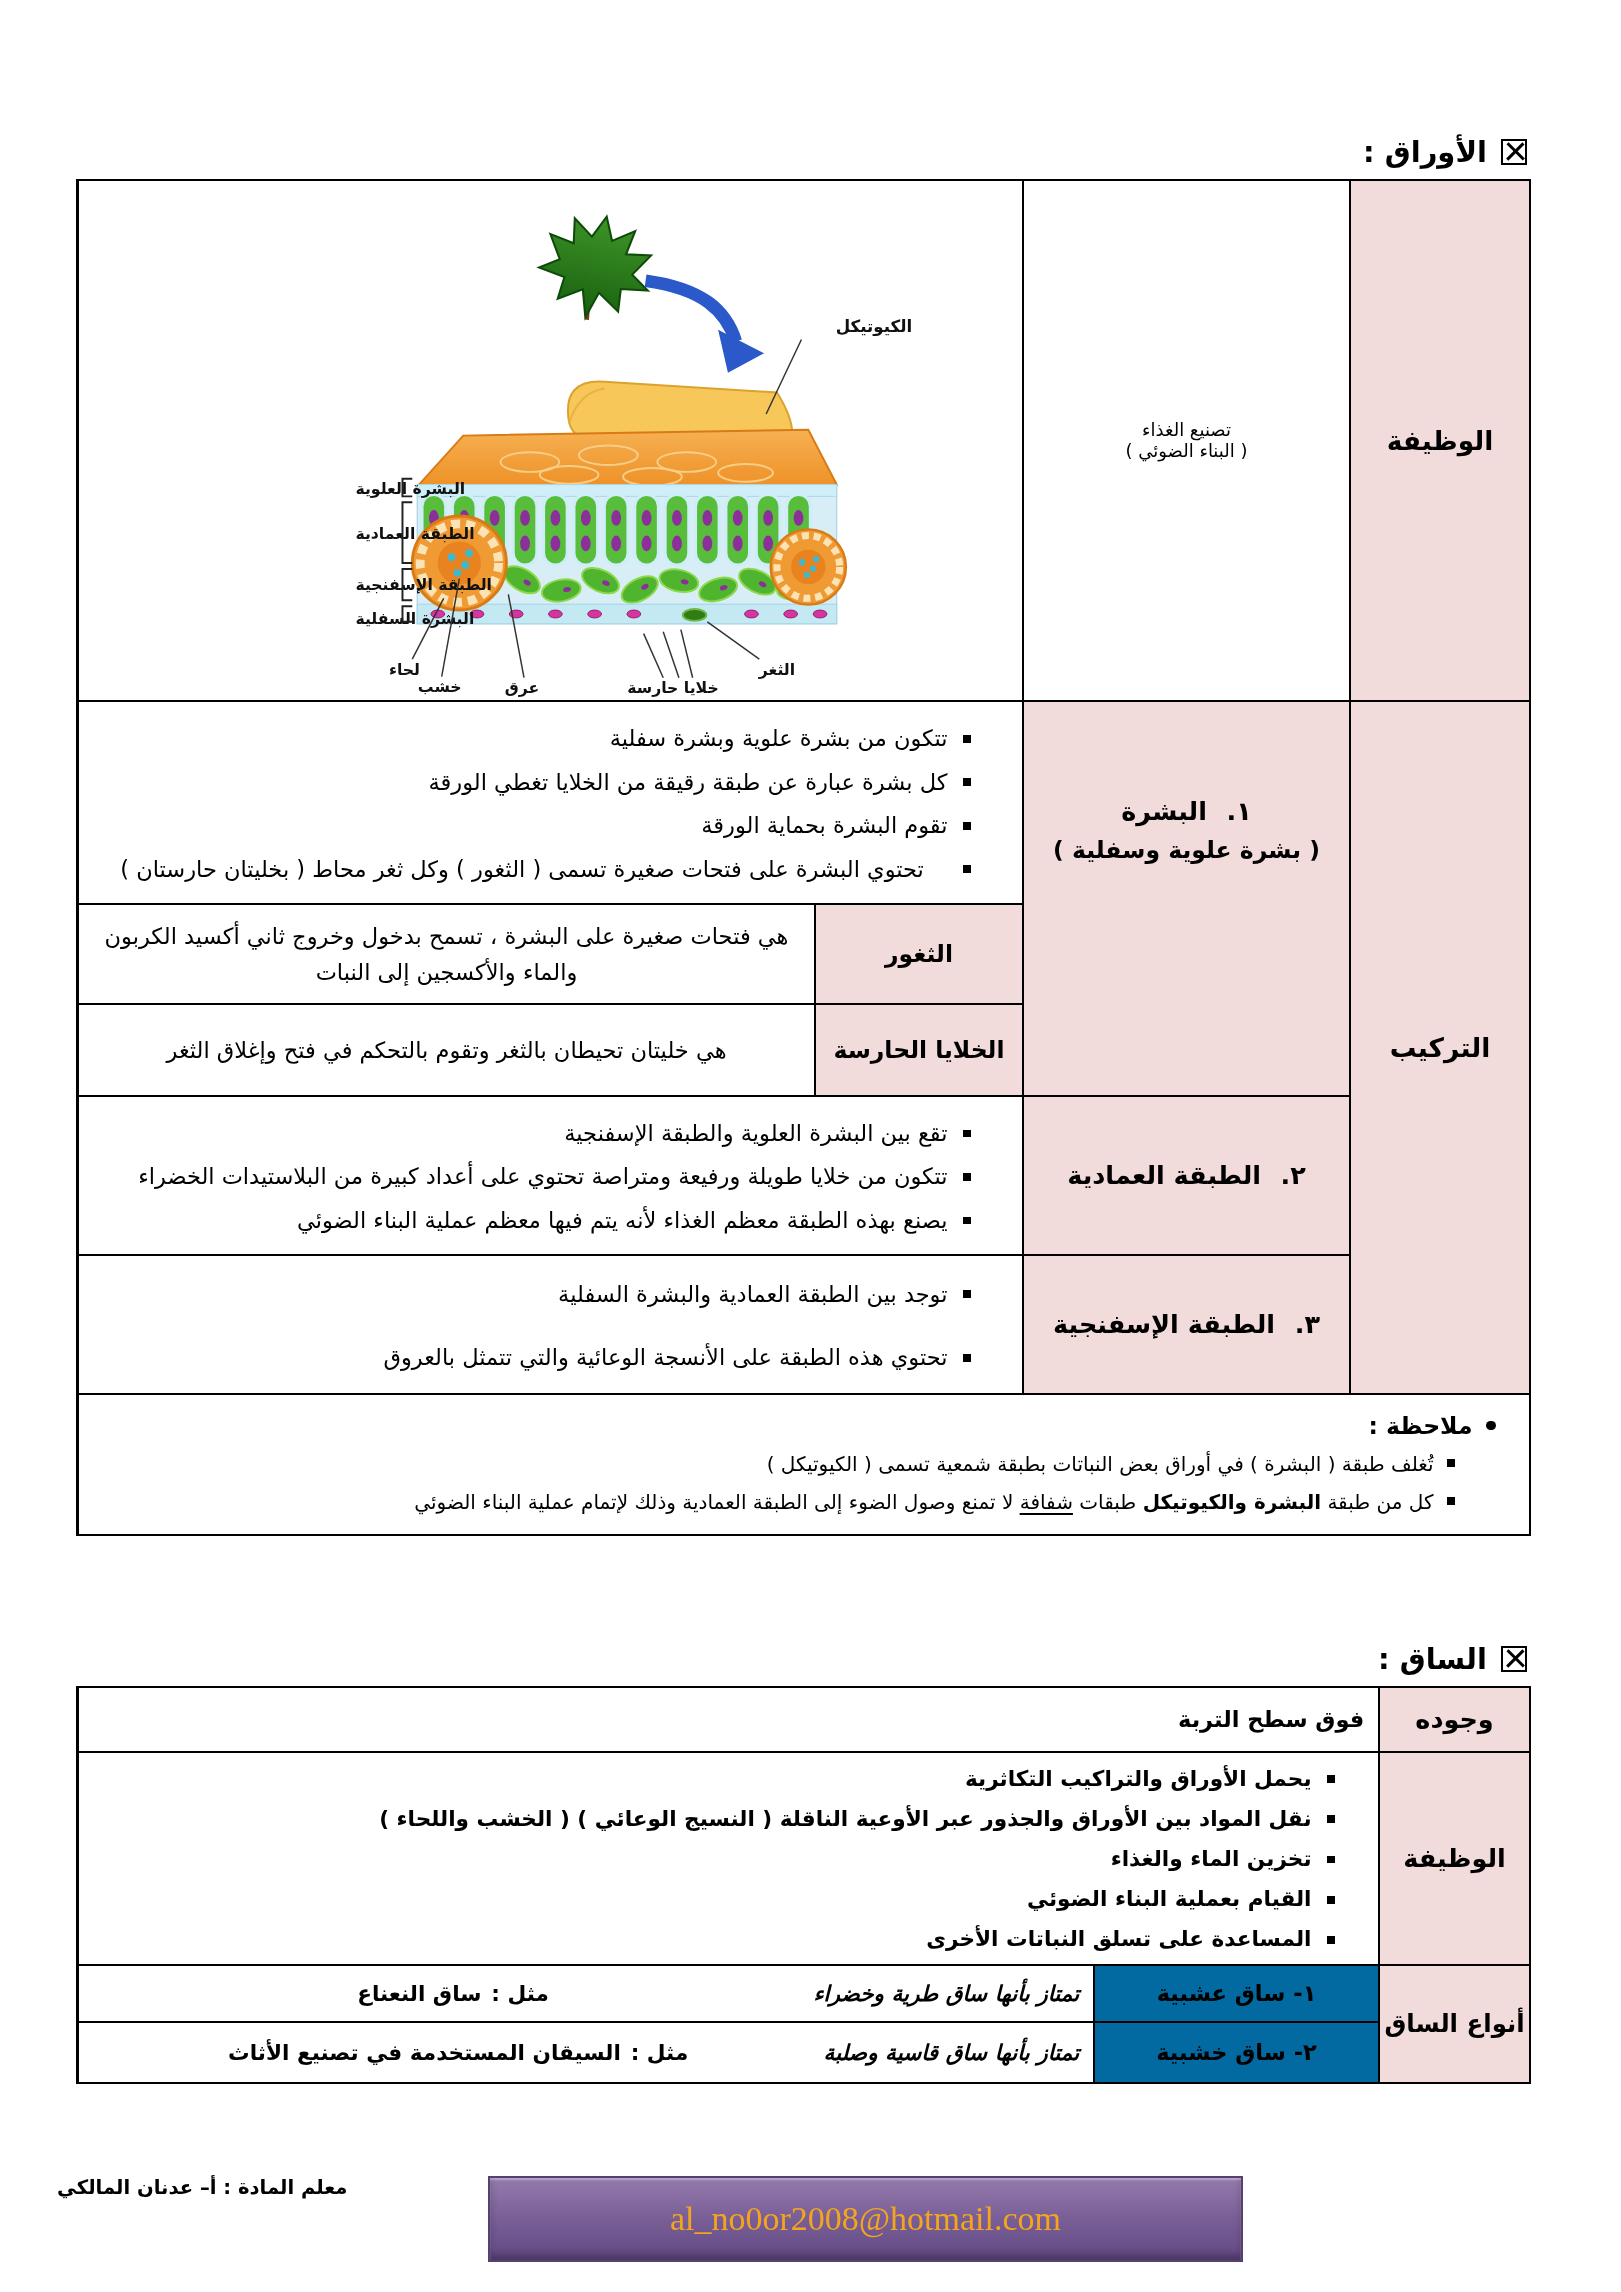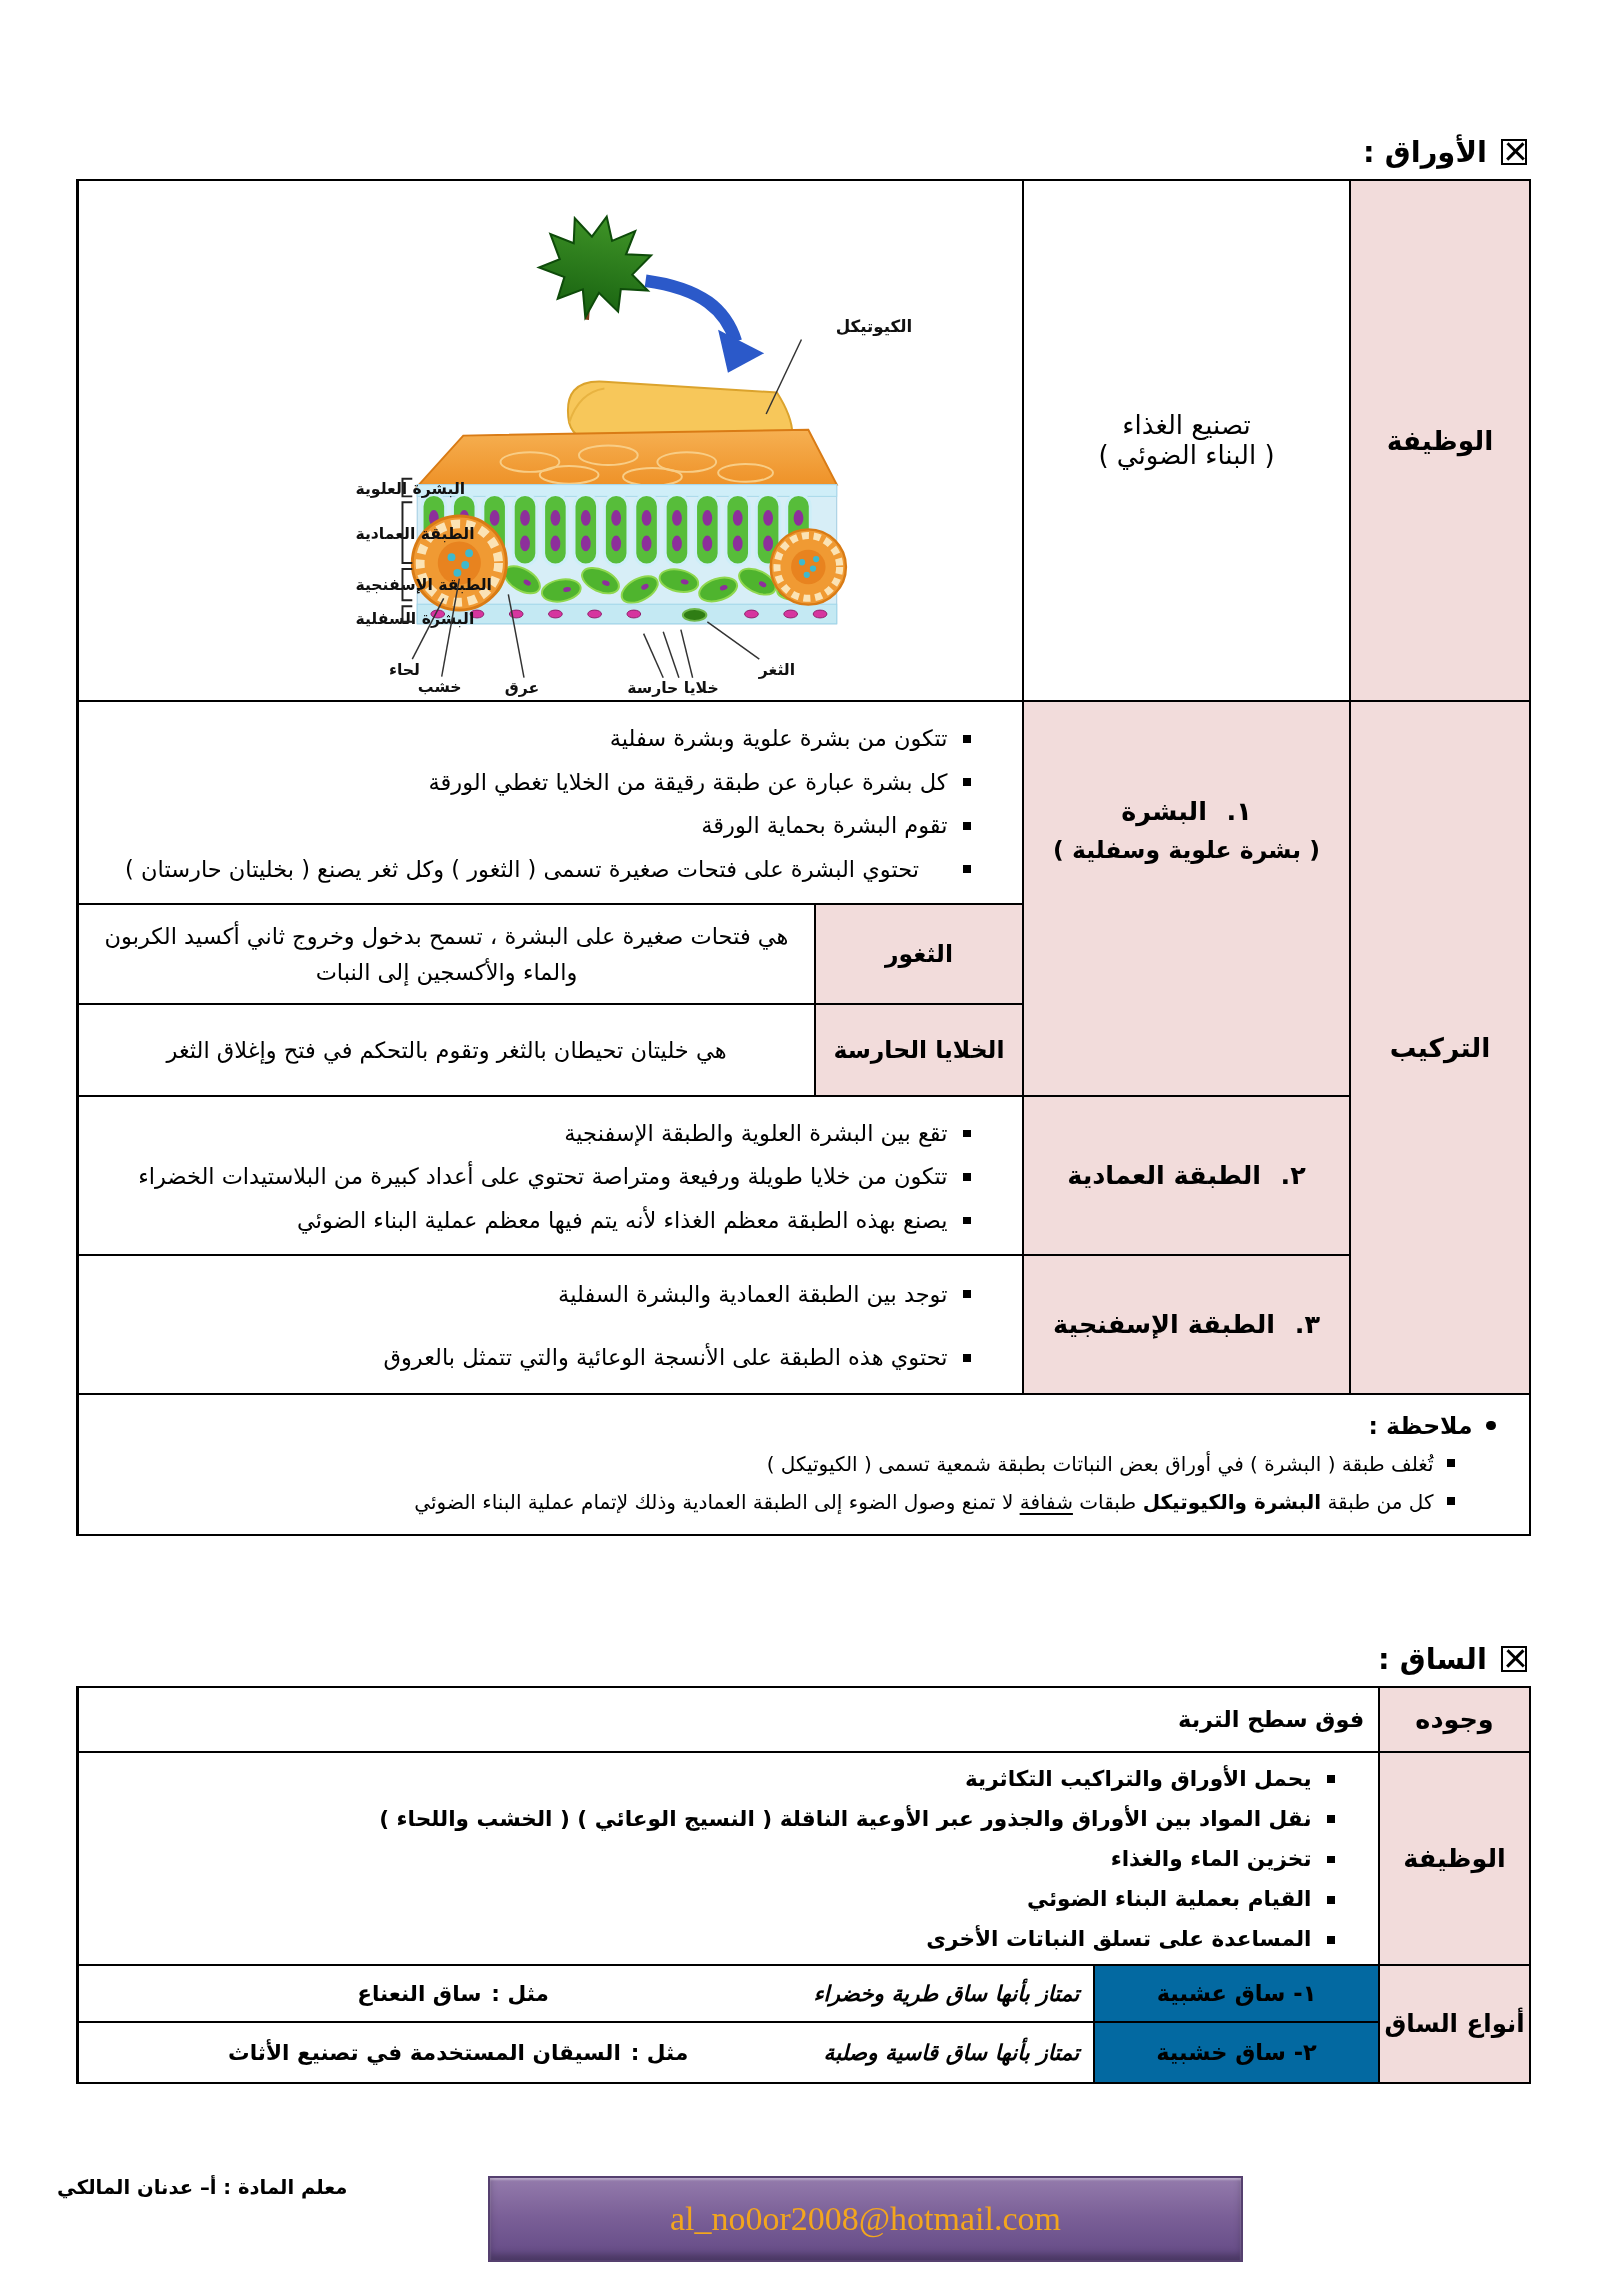--- a/index.html
+++ b/index.html
@@ -30,21 +30,21 @@
 
   
   .blist { padding: 11.8px 51px 7.8px 17.6px; display: flex; flex-direction: column; justify-content: center; }
   .b { display: flex; gap: 15.7px; align-items: flex-start; margin: 4.9px 0; font-size: 22.5px; line-height: 1.5; }
   .sq { flex: 0 0 auto; width: 7.8px; height: 7.8px; background: #000; margin-top: 12.7px; }
   .b .txt { flex: 1 1 auto; }
   .b .txt.centerwrap { text-align: center; }
   .cntr { display: flex; align-items: center; justify-content: center; text-align: center; font-size: 22.5px; line-height: 1.6; padding: 5.9px 23.5px; }
 
   
-  .func { display: flex; flex-direction: column; align-items: center; justify-content: center; font-size: 26px; gap: 0; background: #fff; }
+  .func { display: flex; flex-direction: column; align-items: center; justify-content: center; font-size: 18px; gap: 0; background: #fff; }
 
   
   .subhead { background: #f2dcdb; display: flex; flex-direction: column; justify-content: flex-start; padding-top: 94px; align-items: center; gap: 9.8px; }
   .subhead .l1 { display: flex; gap: 19.6px; font-weight: bold; font-size: 25.5px; }
   .subhead.mid { justify-content: center; padding-top: 0; }
   .subhead .l2 { font-weight: bold; font-size: 23.5px; }
 
   
   .note { padding: 9.8px 33px 5.9px 19.6px; display: flex; flex-direction: column; justify-content: center; }
   .note-title { display: flex; align-items: center; gap: 13.7px; font-size: 23.5px; font-weight: bold; margin-bottom: 5.9px; }
@@ -249,21 +249,21 @@
     <div class="b">
         <span class="sq"></span>
         <span class="txt">كل بشرة عبارة عن طبقة رقيقة من الخلايا تغطي الورقة</span>
       </div>
     <div class="b">
         <span class="sq"></span>
         <span class="txt">تقوم البشرة بحماية الورقة</span>
       </div>
     <div class="b">
         <span class="sq"></span>
-        <span class="txt centerwrap">تحتوي البشرة على فتحات صغيرة تسمى ( الثغور ) وكل ثغر يصنع ( بخليتان حارستان )</span>
+        <span class="txt centerwrap">تحتوي البشرة على فتحات صغيرة تسمى ( الثغور ) وكل ثغر محاط ( بخليتان حارستان )</span>
       </div>
   </div>
 
   <div class="hd small" style="grid-column:3;grid-row:3;">الثغور</div>
   <div class="cell cntr" style="grid-column:4;grid-row:3;">هي فتحات صغيرة على البشرة ، تسمح بدخول وخروج ثاني أكسيد الكربون والماء والأكسجين إلى النبات</div>
 
   <div class="hd small" style="grid-column:3;grid-row:4;">الخلايا الحارسة</div>
   <div class="cell cntr" style="grid-column:4;grid-row:4;">هي خليتان تحيطان بالثغر وتقوم بالتحكم في فتح وإغلاق الثغر</div>
 
   <div class="subhead mid" style="grid-column:2;grid-row:5;">

